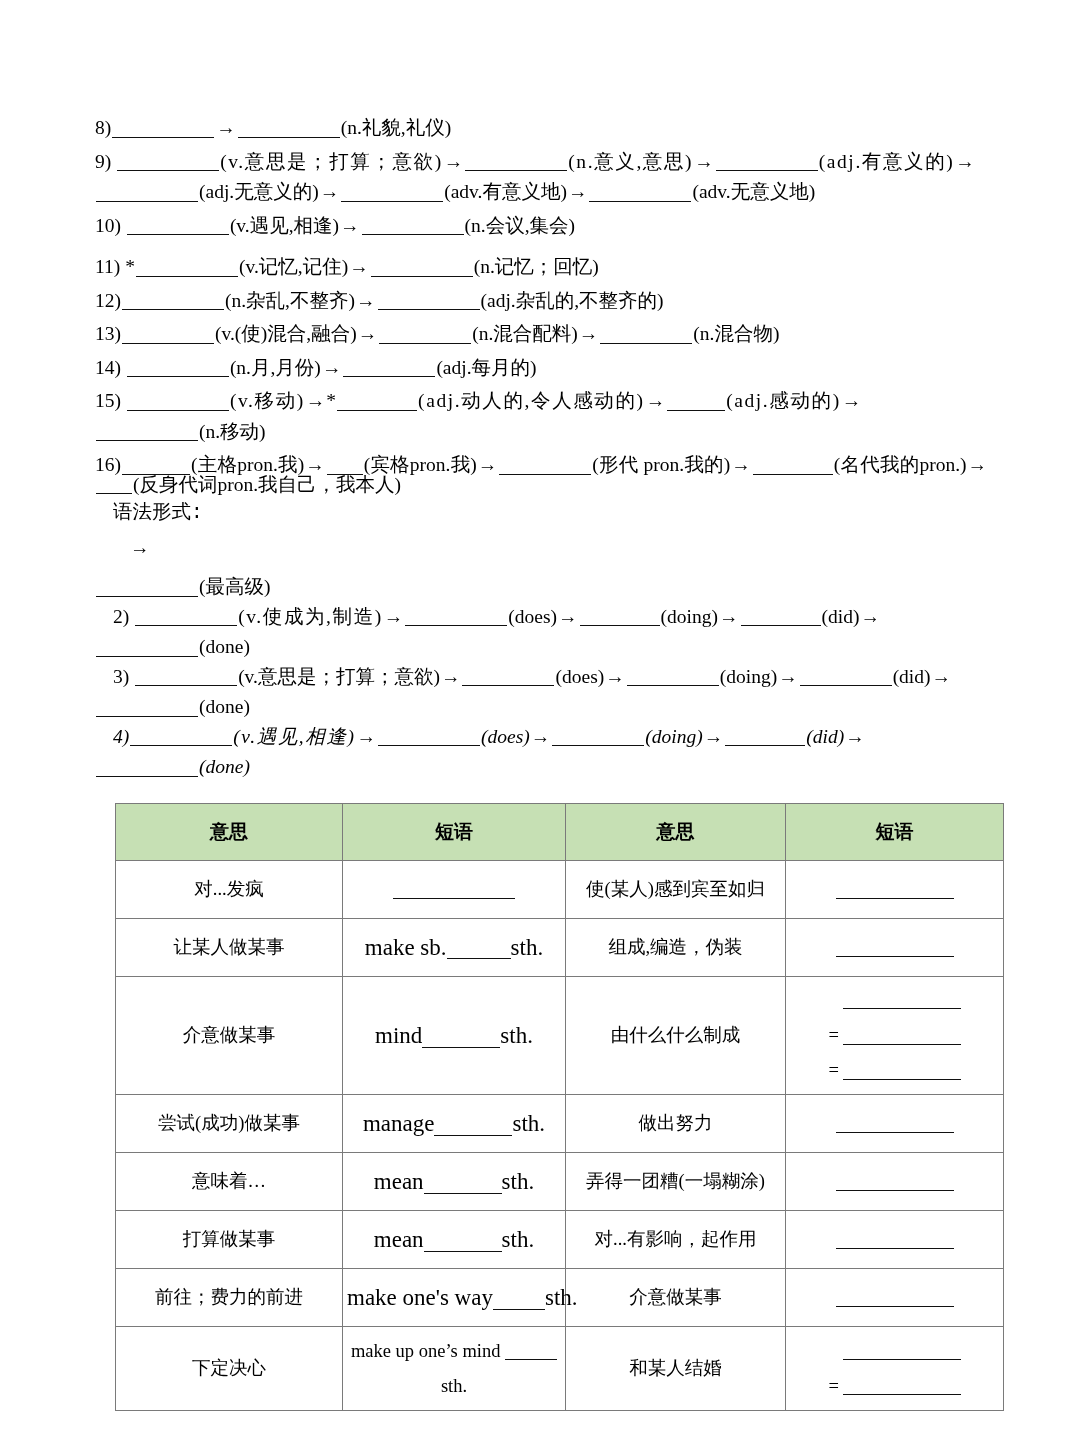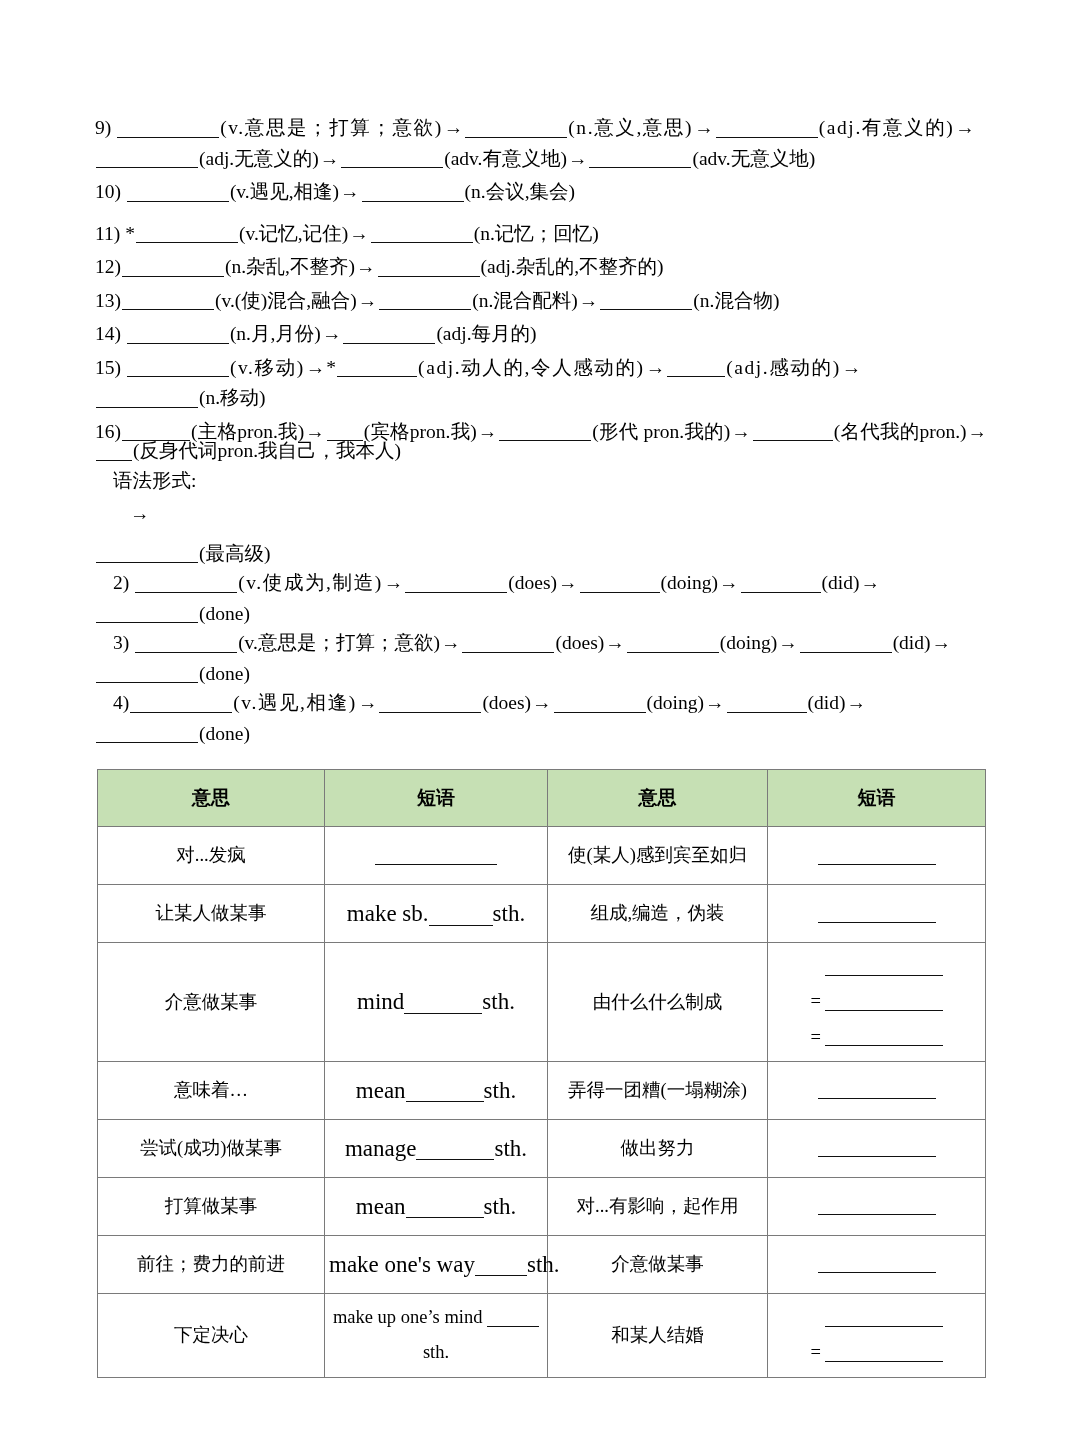--- a/index.html
+++ b/index.html
@@ -52,30 +52,31 @@
   .w10 { width: 102px; }
 
   .arr { padding: 0 1px; }
   .sp { letter-spacing: 1.6px; }
   .spx { letter-spacing: 3px; }
   .gap-m { display:inline-block; width: 16px; }
 
   .sec-title {
     font-size: 19.5px;
     margin: 10px 0 14px 18px;
+    font-family: Liberation Mono, monospace;
   }
 
   .indent { display: inline-block; width: 18px; }
 
   
   .tbl-wrap { margin-top: 26px; }
   table.phrases {
     border-collapse: collapse;
     width: 888px;
-    margin-left: 2px;
+    margin-left: 20px;
     table-layout: fixed;
   }
   table.phrases th, table.phrases td {
     border: 1.3px solid #7a7a7a;
     text-align: center;
     vertical-align: middle;
     font-size: 18.5px;
     padding: 6px 4px;
     line-height: 1.35;
   }
@@ -110,20 +111,25 @@
   .r-tall2 { height: 84px; }
   .r-norm { height: 58px; }
 </style>
 </head>
 <body>
 
 <div class="page">
 
   <div class="wf-block">
 
+    <div class="item">
+      <div class="line">
+        <span>8)</span><span class="bl w10"></span><span></span><span class="arr">→</span><span class="bl w10"></span><span>(n.礼貌,礼仪)</span>
+      </div>
+    </div>
 
     <div class="item">
       <div class="line">
         <span>9)</span>&nbsp;<span class="bl w10"></span><span class="sp">(v.意思是；打算；意欲)</span><span class="arr">→</span><span class="bl w10"></span><span class="sp">(n.意义,意思)</span><span class="arr">→</span><span class="bl w10"></span><span class="sp">(adj.有意义的)</span><span class="arr">→</span>
       </div>
       <div class="line" style="margin-top:11px;">
         <span class="bl w10"></span><span>(adj.无意义的)</span><span class="arr">→</span><span class="bl w10"></span><span>(adv.有意义地)</span><span class="arr">→</span><span class="bl w10"></span><span>(adv.无意义地)</span>
       </div>
     </div>
 
@@ -194,21 +200,21 @@
 
     <div class="item" style="margin-bottom:10px;">
       <div class="line">
         <span class="indent"></span><span>3)</span>&nbsp;<span class="bl w10"></span><span>(v.意思是；打算；意欲)</span><span class="arr">→</span><span class="bl w9"></span><span>(does)</span><span class="arr">→</span><span class="bl w9"></span><span>(doing)</span><span class="arr">→</span><span class="bl w9"></span><span>(did)</span><span class="arr">→</span>
       </div>
       <div class="line" style="margin-top:11px;">
         <span class="bl w10"></span><span>(done)</span>
       </div>
     </div>
 
-    <div class="item" style="margin-bottom:0;">
+    <div class="item" style="margin-bottom:0;font-style:italic;">
       <div class="line">
         <span class="indent"></span><span>4)</span><span class="bl w10"></span><span class="sp">(v.遇见,相逢)</span><span class="arr">→</span><span class="bl w10"></span><span>(does)</span><span class="arr">→</span><span class="bl w9"></span><span>(doing)</span><span class="arr">→</span><span class="bl w8"></span><span>(did)</span><span class="arr">→</span>
       </div>
       <div class="line" style="margin-top:11px;">
         <span class="bl w10"></span><span>(done)</span>
       </div>
     </div>
 
   </div>
 
@@ -251,30 +257,30 @@
           <td>
             <span class="stack">
               <span class="eq-row"><span class="eq"></span><span class="tl tl-b"></span></span>
               <span class="eq-row"><span class="eq">=</span><span class="tl tl-b"></span></span>
               <span class="eq-row"><span class="eq">=</span><span class="tl tl-b"></span></span>
             </span>
           </td>
         </tr>
 
         <tr class="r-norm">
+          <td>尝试(成功)做某事</td>
+          <td><span class="cell-en"><span>manage</span><span class="tl tl-e"></span><span>sth.</span></span></td>
+          <td>做出努力</td>
+          <td><span class="tl tl-b"></span></td>
+        </tr>
+
+        <tr class="r-norm">
           <td>意味着…</td>
           <td><span class="cell-en"><span>mean</span><span class="tl tl-e"></span><span>sth.</span></span></td>
           <td>弄得一团糟(一塌糊涂)</td>
-          <td><span class="tl tl-b"></span></td>
-        </tr>
-
-        <tr class="r-norm">
-          <td>尝试(成功)做某事</td>
-          <td><span class="cell-en"><span>manage</span><span class="tl tl-e"></span><span>sth.</span></span></td>
-          <td>做出努力</td>
           <td><span class="tl tl-b"></span></td>
         </tr>
 
         <tr class="r-norm">
           <td>打算做某事</td>
           <td><span class="cell-en"><span>mean</span><span class="tl tl-e"></span><span>sth.</span></span></td>
           <td>对...有影响，起作用</td>
           <td><span class="tl tl-b"></span></td>
         </tr>
 

